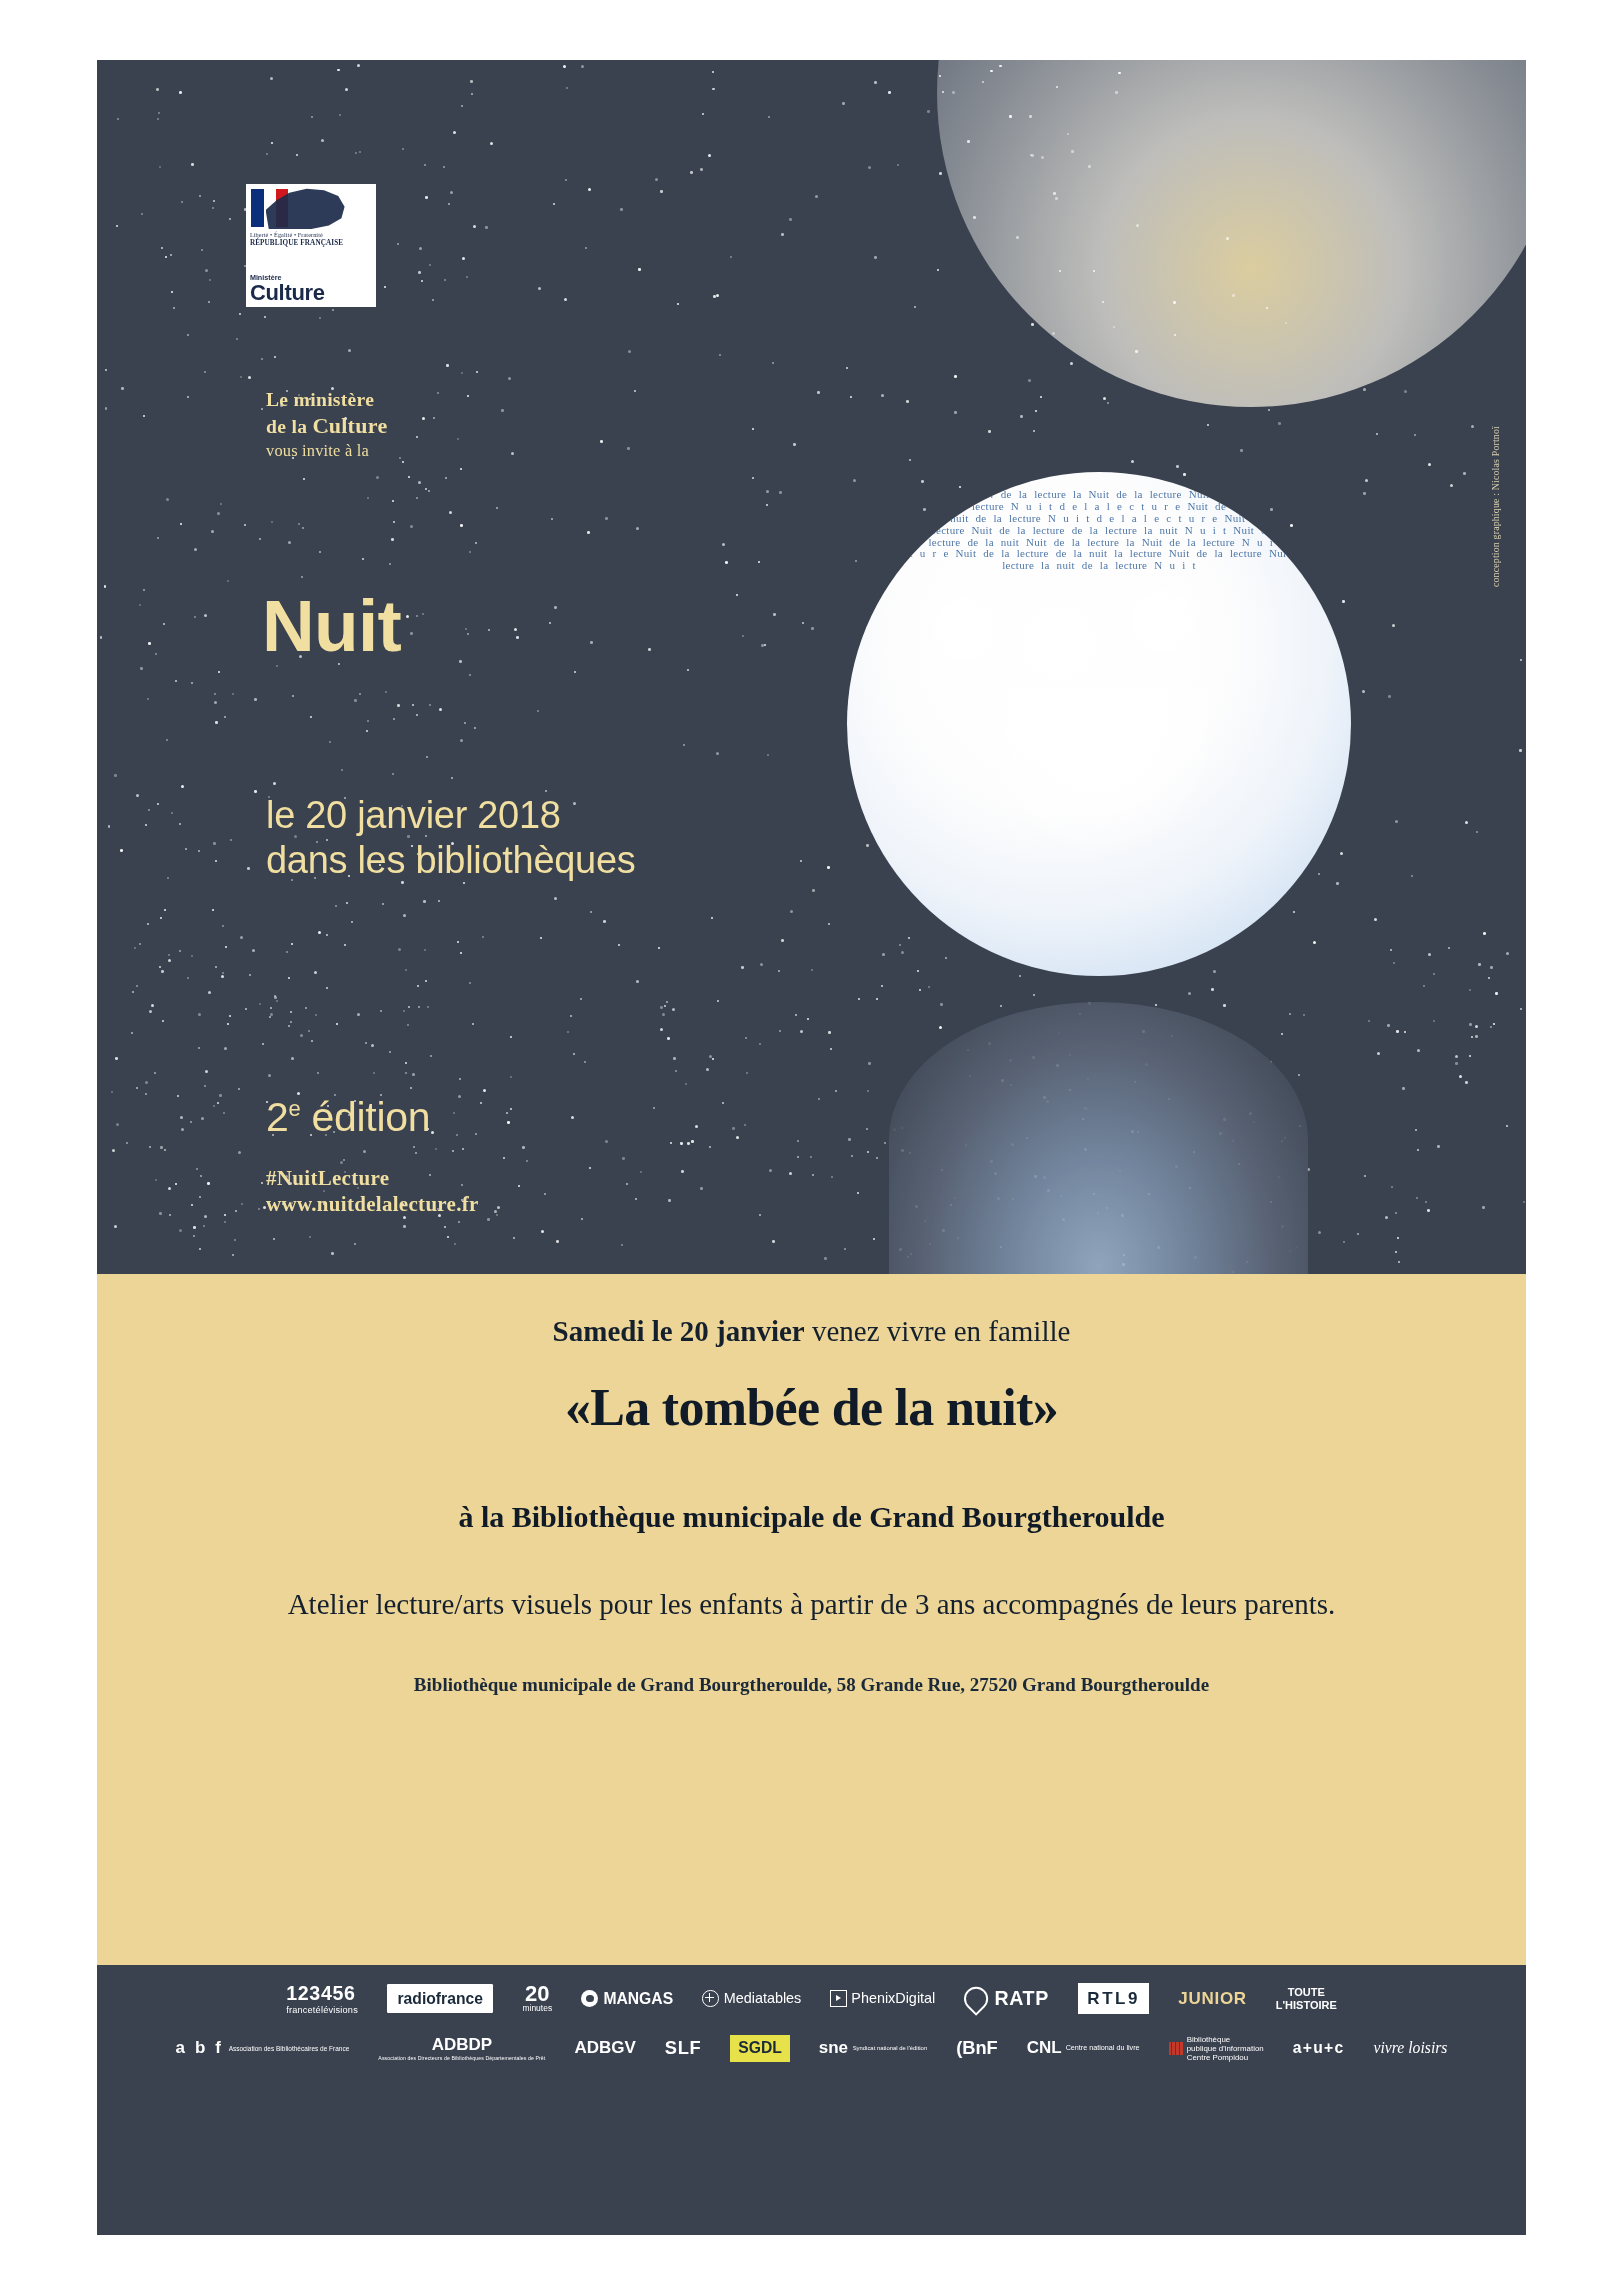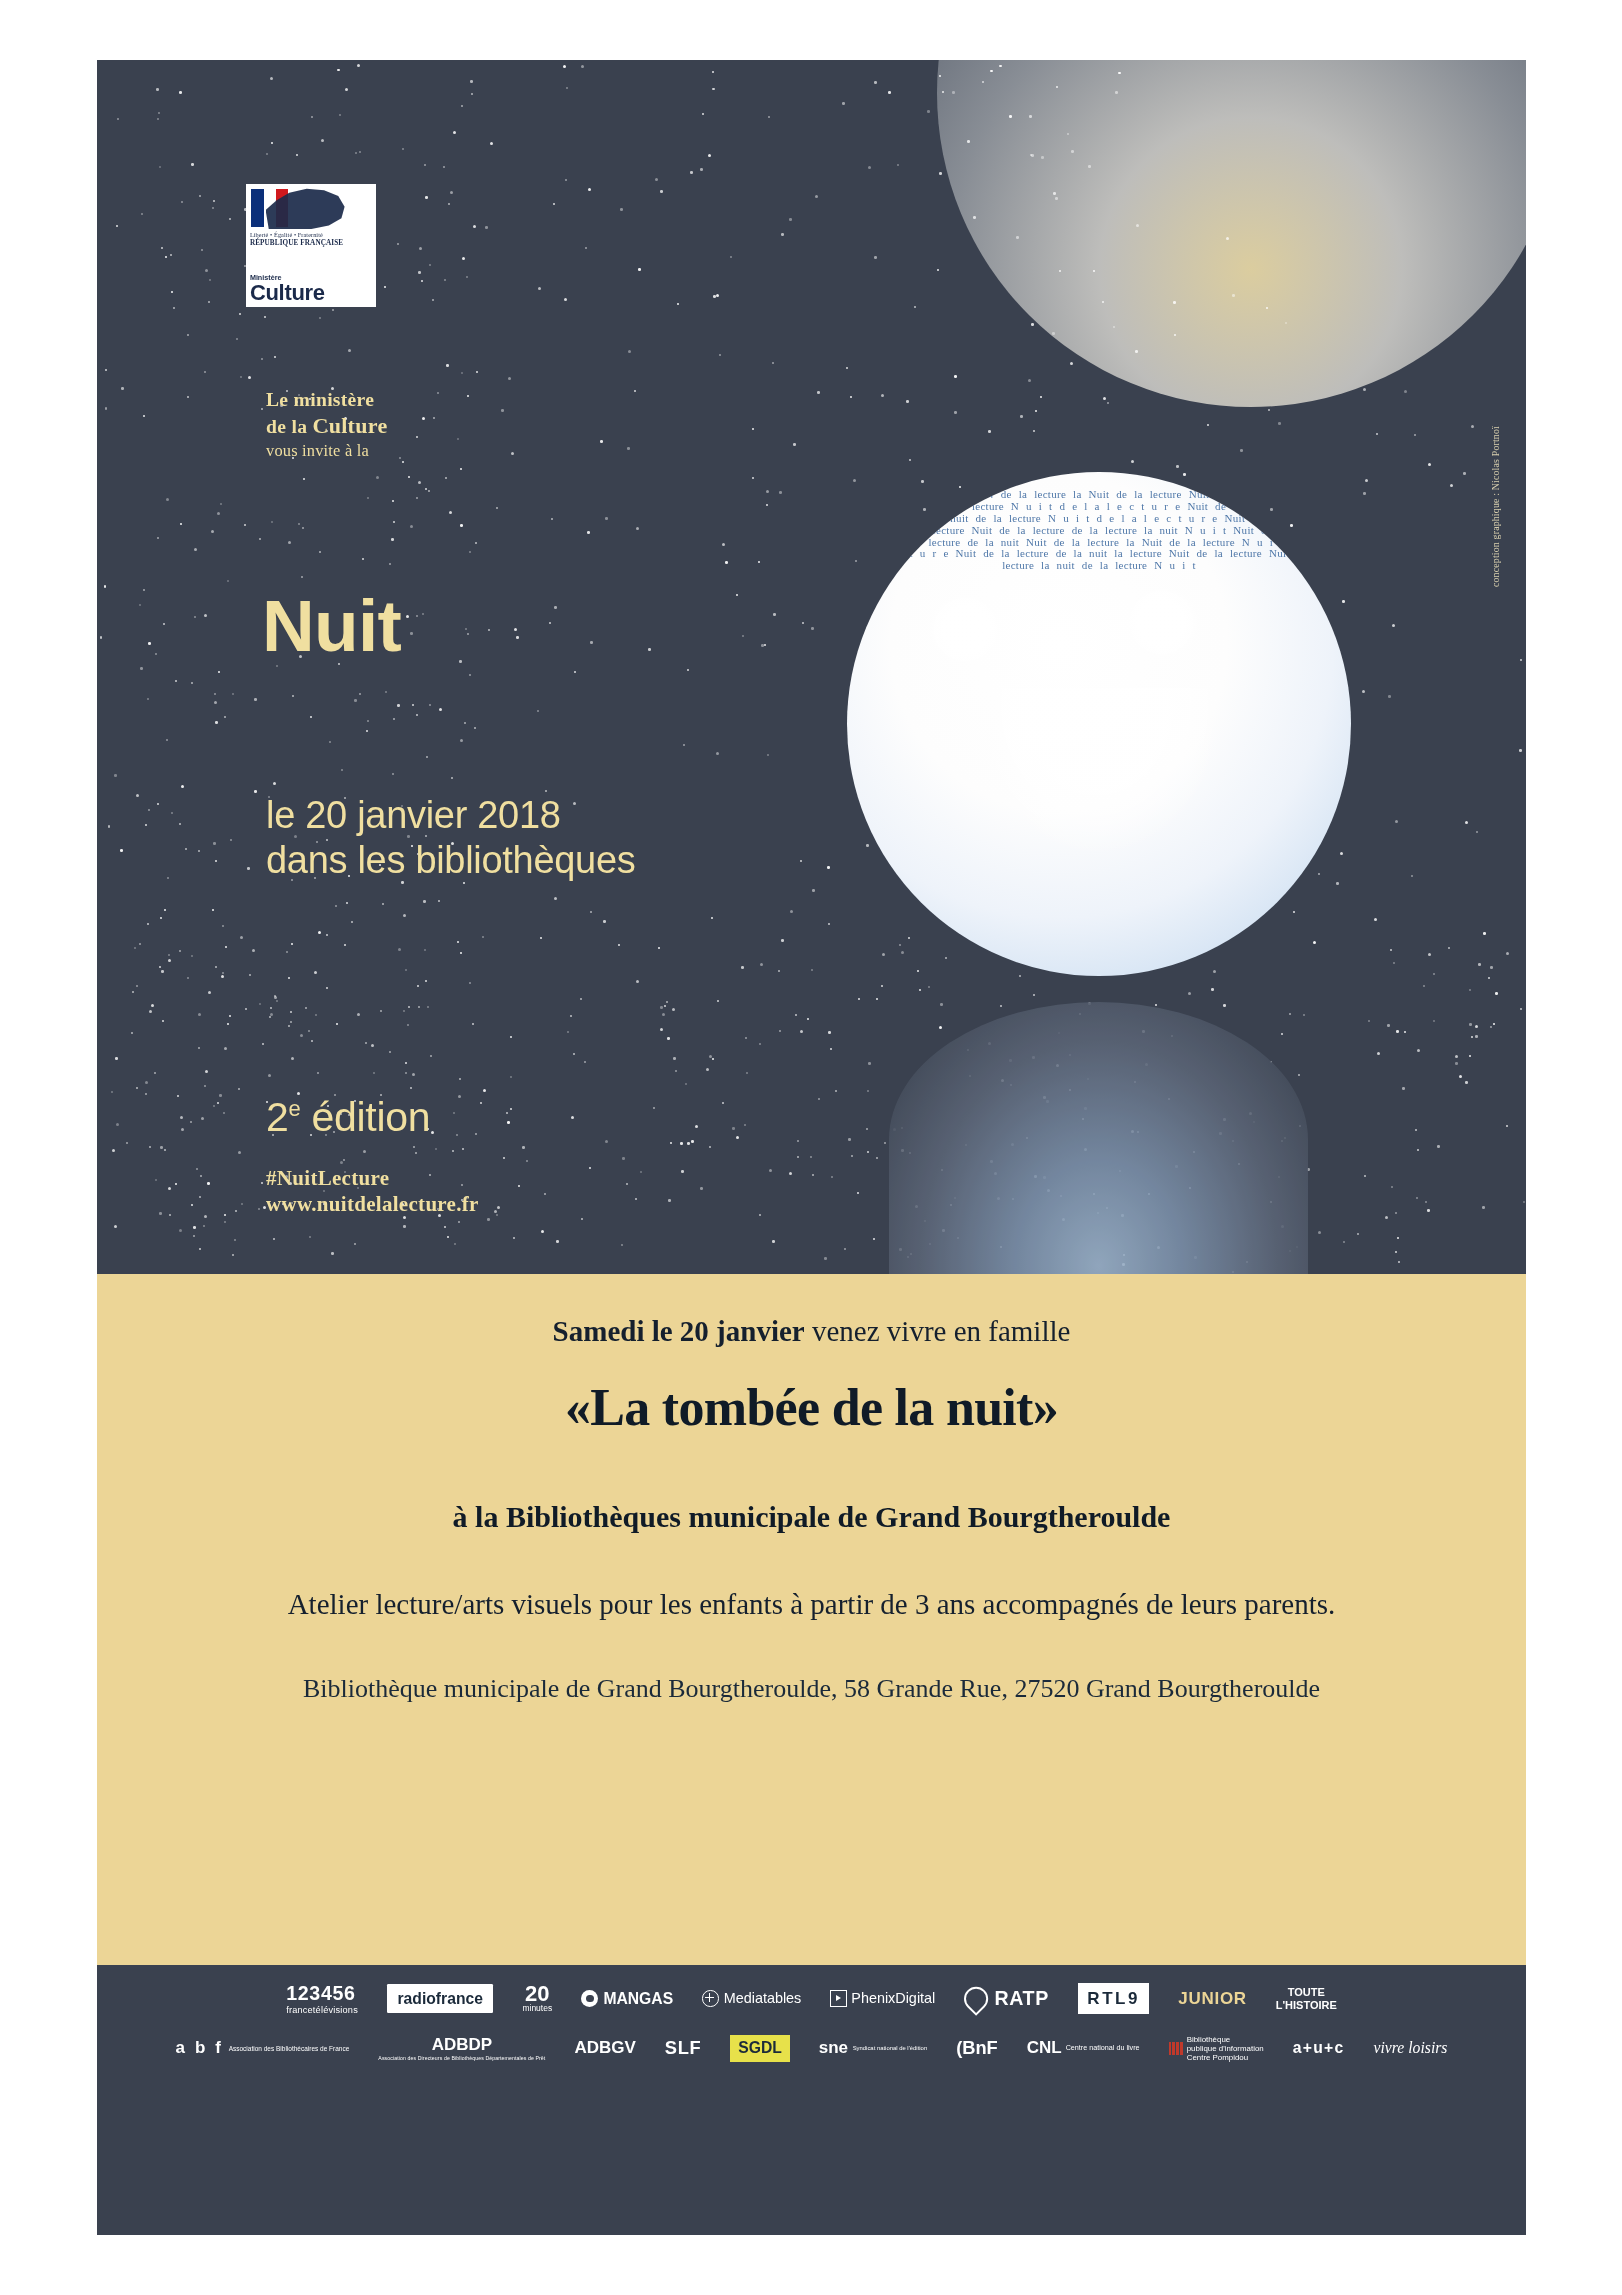--- a/index.html
+++ b/index.html
@@ -259,23 +259,24 @@
   }
   .cream .hours {
     margin-top: 65px;
     font-size: 34px;
     font-weight: bold;
     font-family: "Liberation Serif", serif;
     color: #101b27;
   }
   .cream .address {
     margin-top: 51px;
-    font-size: 26px;
+    font-size: 19px;
     font-family: "Liberation Serif", serif;
     color: #1b2a3a;
+    font-weight: bold;
   }
 
   
   .partners {
     position: relative;
     width: 100%;
     height: 270px;
     background: #3a414f;
     box-sizing: border-box;
     padding: 17px 39px 0 39px;
@@ -1303,21 +1304,21 @@
       <div>#NuitLecture</div>
       <a href="#" style="color:inherit;text-decoration:none">www.nuitdelalecture.fr</a>
     </div>
 
     <div class="credit">conception graphique : Nicolas Portnoï</div>
   </div>
 
   <div class="cream">
     <div class="line1"><b>Samedi le 20 janvier</b><span> venez vivre en famille</span></div>
     <div class="headline">«La tombée de la nuit»</div>
-    <div class="place">à la Bibliothèques municipale de Grand Bourgtheroulde</div>
+    <div class="place">à la Bibliothèque municipale de Grand Bourgtheroulde</div>
     <div class="desc">Atelier lecture/arts visuels pour les enfants à partir de 3 ans accompagnés de leurs parents.</div>
     <div class="address">Bibliothèque municipale de Grand Bourgtheroulde, 58 Grande Rue, 27520 Grand Bourgtheroulde</div>
   </div>
 
   <div class="partners">
 
     <div class="logorow">
       <div class="lg ftv">
         <span class="nums">123456</span>
         <span class="cap">francetélévisions</span>

